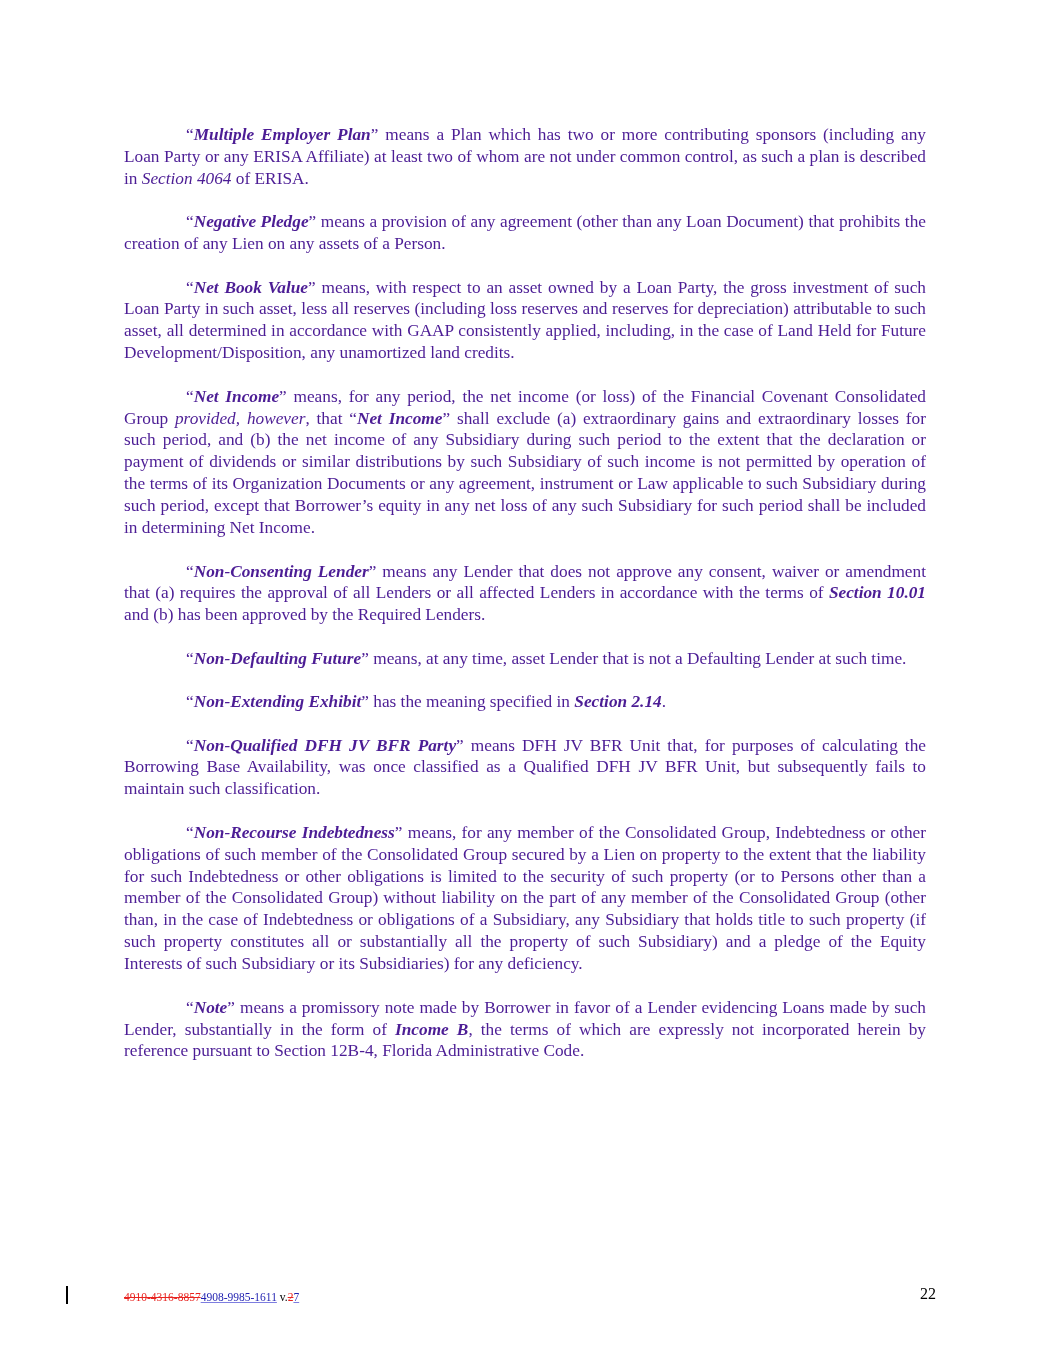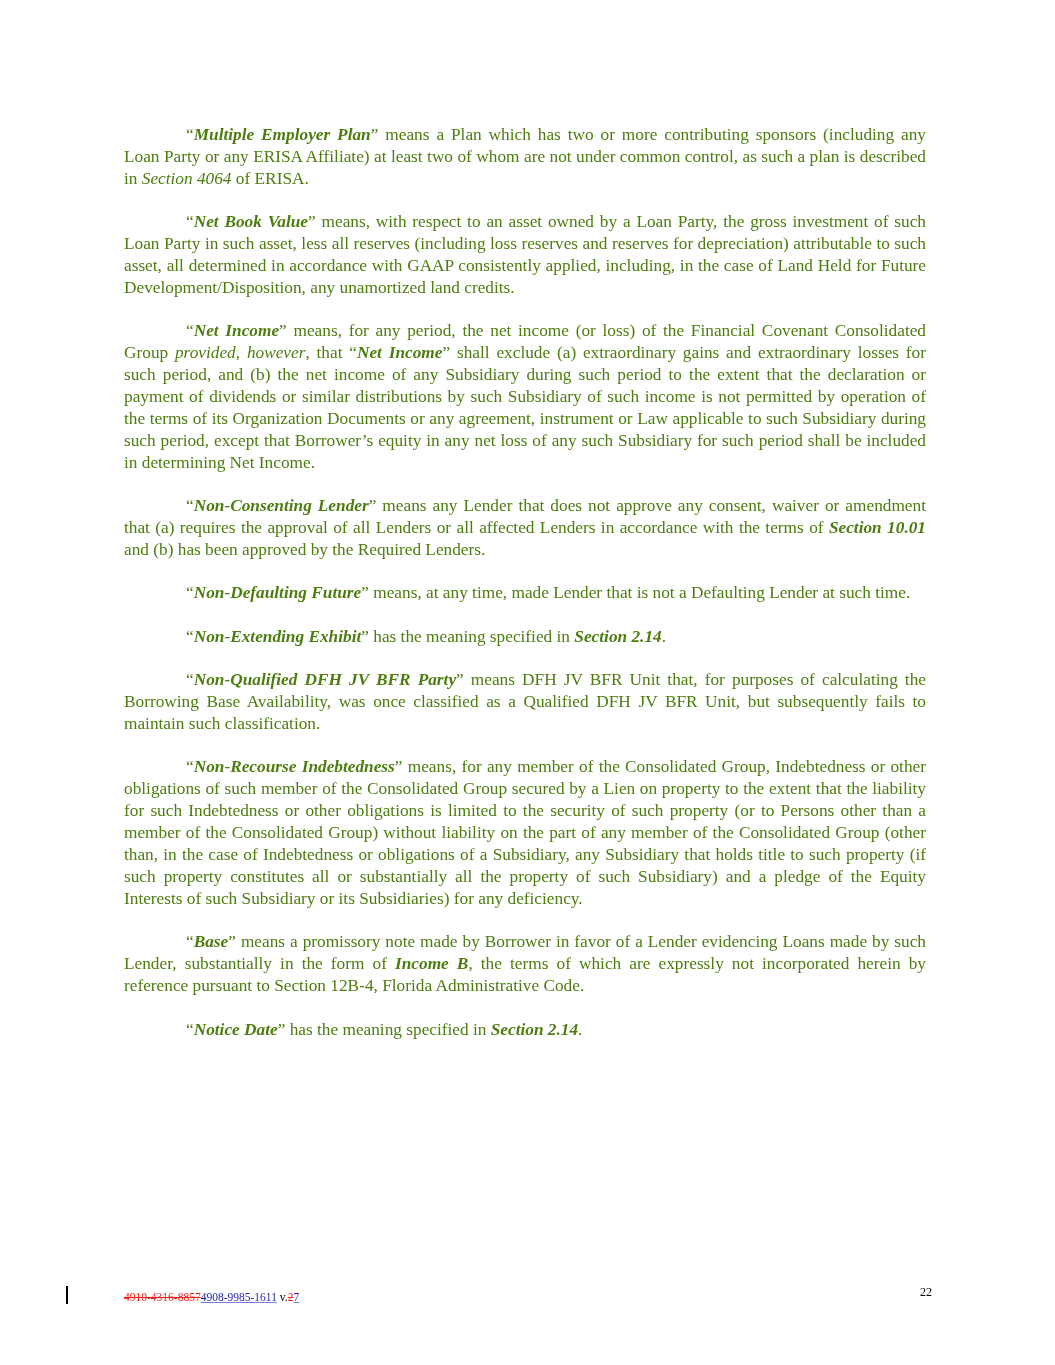--- a/index.html
+++ b/index.html
@@ -1,51 +1,51 @@
 <!DOCTYPE html>
 <html><head>
 <meta charset="utf-8">
 <style>
   html, body { margin: 0; padding: 0; background: #ffffff; }
   body { width: 1055px; height: 1365px; position: relative; overflow: hidden; }
   .page {
     position: absolute; left: 124px; top: 124px; width: 802px;
     font-family: "Liberation Serif", "DejaVu Serif", serif;
-    font-size: 17.3px; line-height: 21.9px; color: #4d7c0f;
+    font-size: 17.3px; line-height: 21.9px; color: #4c1d95;
   }
   .para { text-align: justify; text-indent: 62px; margin: 0 0 21.5px 0; }
   .term { font-weight: bold; font-style: italic; }
   .it { font-style: italic; }
   .ref { font-weight: bold; font-style: italic; }
   .footer-left {
     position: absolute; left: 124px; top: 1291px;
     font-family: "Liberation Serif", "DejaVu Serif", serif; font-size: 11.5px; color: #000;
   }
   .del { color: #e8231f; text-decoration: line-through; }
   .ins { color: #1f1fb0; text-decoration: underline; text-decoration-color: #7d7de0; }
   .changebar { position: absolute; left: 66px; top: 1286px; width: 2px; height: 18px; background: #000; }
   .page-num {
     position: absolute; left: 920px; top: 1285px;
-    font-family: "Liberation Serif", "DejaVu Serif", serif; font-size: 12px; color: #000;
+    font-family: "Liberation Serif", "DejaVu Serif", serif; font-size: 16px; color: #000;
   }
 </style>
 </head>
 <body>
 
 <div class="page" id="doc-body">
     <p class="para">“<span class="term">Multiple Employer Plan</span>”<span> means a Plan which has two or more contributing sponsors (including any Loan Party or any ERISA Affiliate) at least two of whom are not under common control, as such a plan is described in </span><span class="it">Section 4064</span><span> of ERISA.</span></p>
+    <p class="para">“<span class="term">Negative Pledge</span>”<span> means a provision of any agreement (other than any Loan Document) that prohibits the creation of any Lien on any assets of a Person.</span></p>
     <p class="para">“<span class="term">Net Book Value</span>”<span> means, with respect to an asset owned by a Loan Party, the gross investment of such Loan Party in such asset, less all reserves (including loss reserves and reserves for depreciation) attributable to such asset, all determined in accordance with GAAP consistently applied, including, in the case of Land Held for Future Development/Disposition, any unamortized land credits.</span></p>
     <p class="para">“<span class="term">Net Income</span>”<span> means, for any period, the net income (or loss) of the Financial Covenant Consolidated Group </span><span class="it">provided, however</span><span>, that “</span><span class="ref">Net Income</span><span>” shall exclude (a)&nbsp;extraordinary gains and extraordinary losses for such period, and (b) the net income of any Subsidiary during such period to the extent that the declaration or payment of dividends or similar distributions by such Subsidiary of such income is not permitted by operation of the terms of its Organization Documents or any agreement, instrument or Law applicable to such Subsidiary during such period, except that Borrower’s equity in any net loss of any such Subsidiary for such period shall be included in determining Net Income.</span></p>
     <p class="para">“<span class="term">Non-Consenting Lender</span>”<span> means any Lender that does not approve any consent, waiver or amendment that (a)&nbsp;requires the approval of all Lenders or all affected Lenders in accordance with the terms of </span><span class="ref">Section 10.01</span><span> and (b) has been approved by the Required Lenders.</span></p>
-    <p class="para">“<span class="term">Non-Defaulting Future</span>”<span> means, at any time, made Lender that is not a Defaulting Lender at such time.</span></p>
+    <p class="para">“<span class="term">Non-Defaulting Future</span>”<span> means, at any time, asset Lender that is not a Defaulting Lender at such time.</span></p>
     <p class="para">“<span class="term">Non-Extending Exhibit</span>”<span> has the meaning specified in </span><span class="ref">Section 2.14</span><span>.</span></p>
     <p class="para">“<span class="term">Non-Qualified DFH JV BFR Party</span>”<span> means DFH JV BFR Unit that, for purposes of calculating the Borrowing Base Availability, was once classified as a Qualified DFH JV BFR Unit, but subsequently fails to maintain such classification.</span></p>
     <p class="para">“<span class="term">Non-Recourse Indebtedness</span>”<span> means, for any member of the Consolidated Group, Indebtedness or other obligations of such member of the Consolidated Group secured by a Lien on property to the extent that the liability for such Indebtedness or other obligations is limited to the security of such property (or to Persons other than a member of the Consolidated Group) without liability on the part of any member of the Consolidated Group (other than, in the case of Indebtedness or obligations of a Subsidiary, any Subsidiary that holds title to such property (if such property constitutes all or substantially all the property of such Subsidiary) and a pledge of the Equity Interests of such Subsidiary or its Subsidiaries) for any deficiency.</span></p>
-    <p class="para">“<span class="term">Base</span>”<span> means a promissory note made by Borrower in favor of a Lender evidencing Loans made by such Lender, substantially in the form of </span><span class="ref">Income B</span><span>, the terms of which are expressly not incorporated herein by reference pursuant to Section 12B-4, Florida Administrative Code.</span></p>
-    <p class="para">“<span class="term">Notice Date</span>”<span> has the meaning specified in </span><span class="ref">Section 2.14</span><span>.</span></p>
+    <p class="para">“<span class="term">Note</span>”<span> means a promissory note made by Borrower in favor of a Lender evidencing Loans made by such Lender, substantially in the form of </span><span class="ref">Income B</span><span>, the terms of which are expressly not incorporated herein by reference pursuant to Section 12B-4, Florida Administrative Code.</span></p>
   </div>
 
 <div class="changebar"></div>
 
 <div class="footer-left">
   <span class="del">4910-4316-8857</span><span class="ins">4908-9985-1611</span><span> v.</span><span class="del">2</span><span class="ins">7</span>
 </div>
 
 <div class="page-num">22</div>
 

